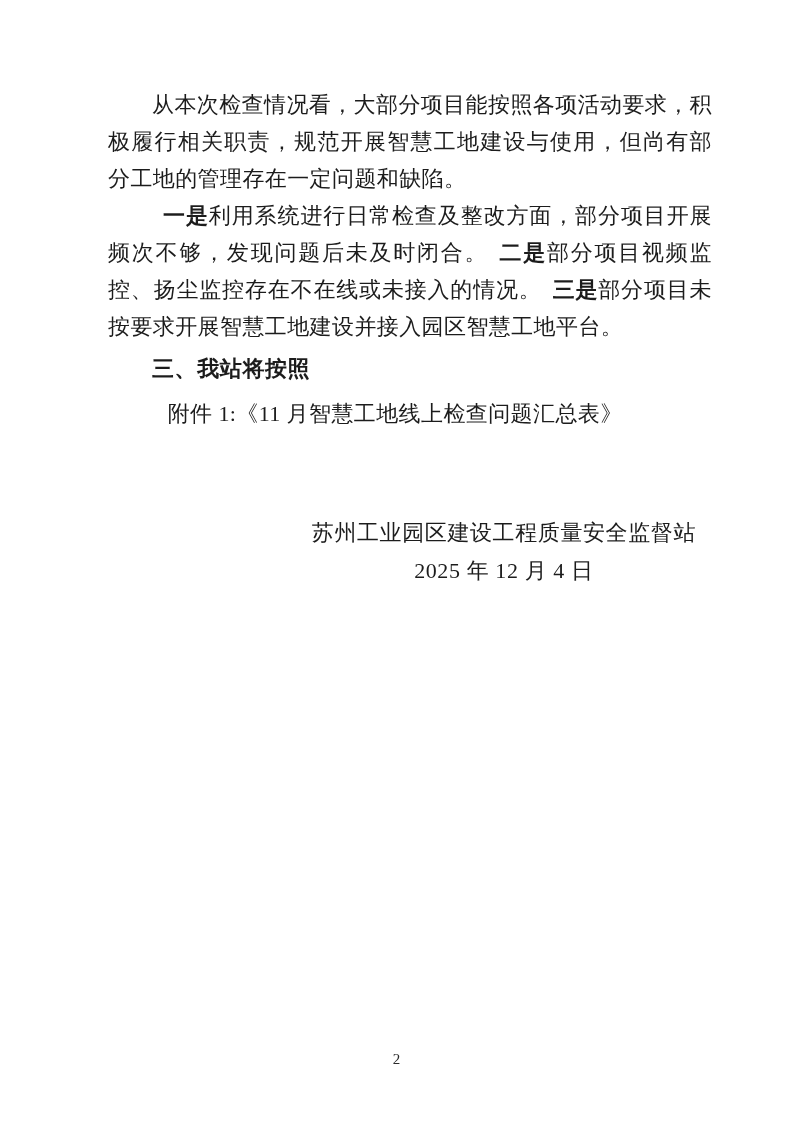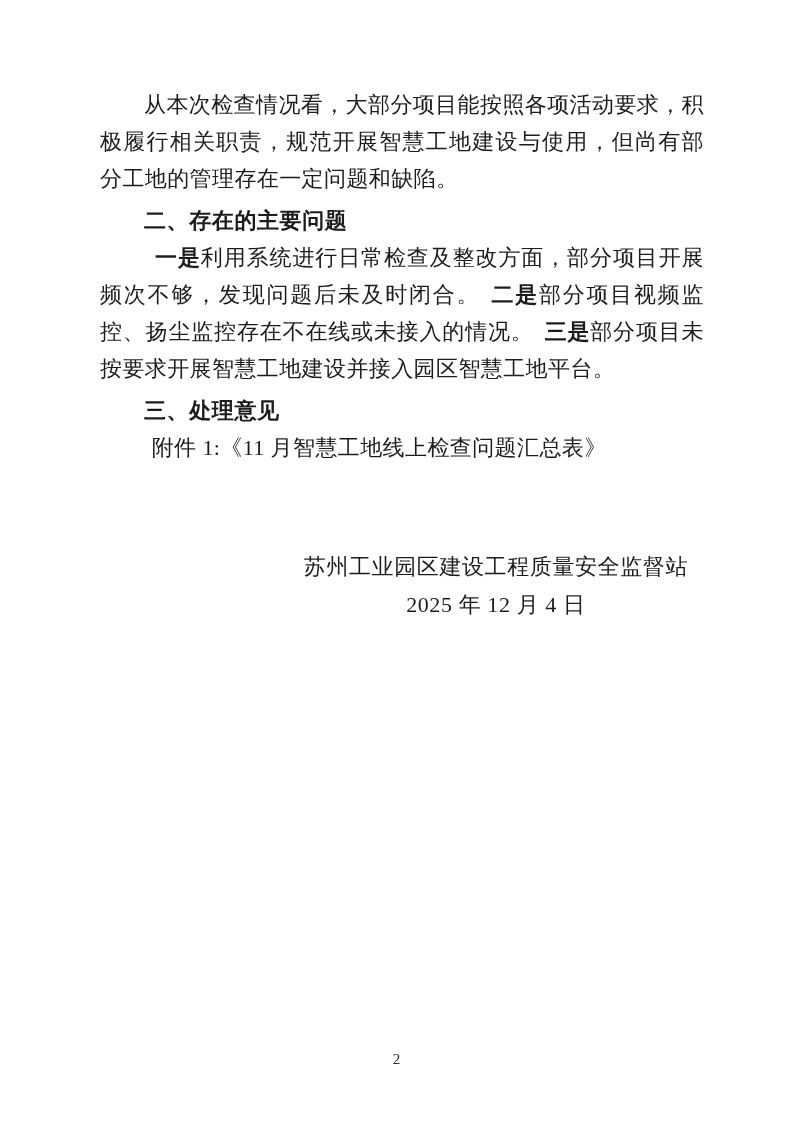--- a/index.html
+++ b/index.html
@@ -12,21 +12,21 @@
     width: 793px;
     height: 1122px;
     margin: 0 auto;
     background: #ffffff;
     overflow: hidden;
     font-family: "Liberation Serif", "DejaVu Serif", serif;
     color: #1c1c1c;
   }
   .content {
     position: absolute;
-    left: 100px;
+    left: 108px;
     top: 86px;
     width: 604px;
   }
   p.body {
     margin: 0;
     font-size: 22px;
     line-height: 37px;
     text-align: justify;
     letter-spacing: 0.4px;
   }
@@ -42,21 +42,21 @@
     font-family: "Liberation Sans", "DejaVu Sans", sans-serif;
     text-indent: 2em;
     letter-spacing: 0.6px;
     text-align: left;
   }
   .bold-label {
     font-weight: 700;
     margin-left: 11px;
   }
   p.attachment {
-    margin: 0;
+    margin: 8px;
     font-size: 22px;
     line-height: 37px;
     text-indent: 2.35em;
     letter-spacing: 0.4px;
     text-align: left;
   }
   .signature-block {
     margin-top: 82px;
     margin-left: auto;
     margin-right: 16px;
@@ -83,25 +83,24 @@
   }
 </style>
 </head>
 <body>
 
 <div class="page">
   <div class="content">
 
     <p class="body indent">从本次检查情况看，大部分项目能按照各项活动要求，积极履行相关职责，规范开展智慧工地建设与使用，但尚有部分工地的管理存在一定问题和缺陷。</p>
 
-    <h2 class="heading">二、存在的主要问题</h2>
 
     <p class="body indent"><span class="bold-label">一是</span><span>利用系统进行日常检查及整改方面，部分项目开展频次不够，发现问题后未及时闭合。</span><span class="bold-label">二是</span><span>部分项目视频监控、扬尘监控存在不在线或未接入的情况。</span><span class="bold-label">三是</span><span>部分项目未按要求开展智慧工地建设并接入园区智慧工地平台。</span></p>
 
-    <h2 class="heading">三、处理意见</h2>
+    <h2 class="heading">三、我站将按照</h2>
 
 
     <p class="attachment">附件 1:《11 月智慧工地线上检查问题汇总表》</p>
 
     <div class="signature-block">
       <div class="signature-org">苏州工业园区建设工程质量安全监督站</div>
       <div class="signature-date">2025 年 12 月 4 日</div>
     </div>
 
   </div>

